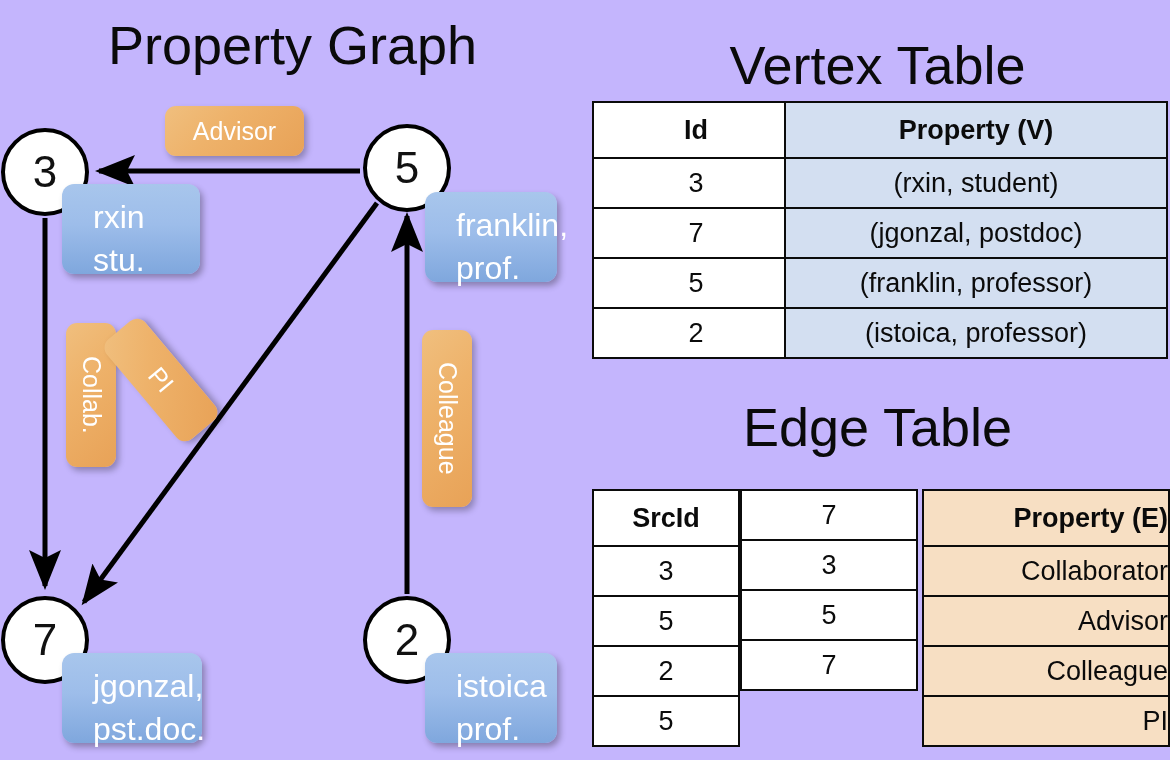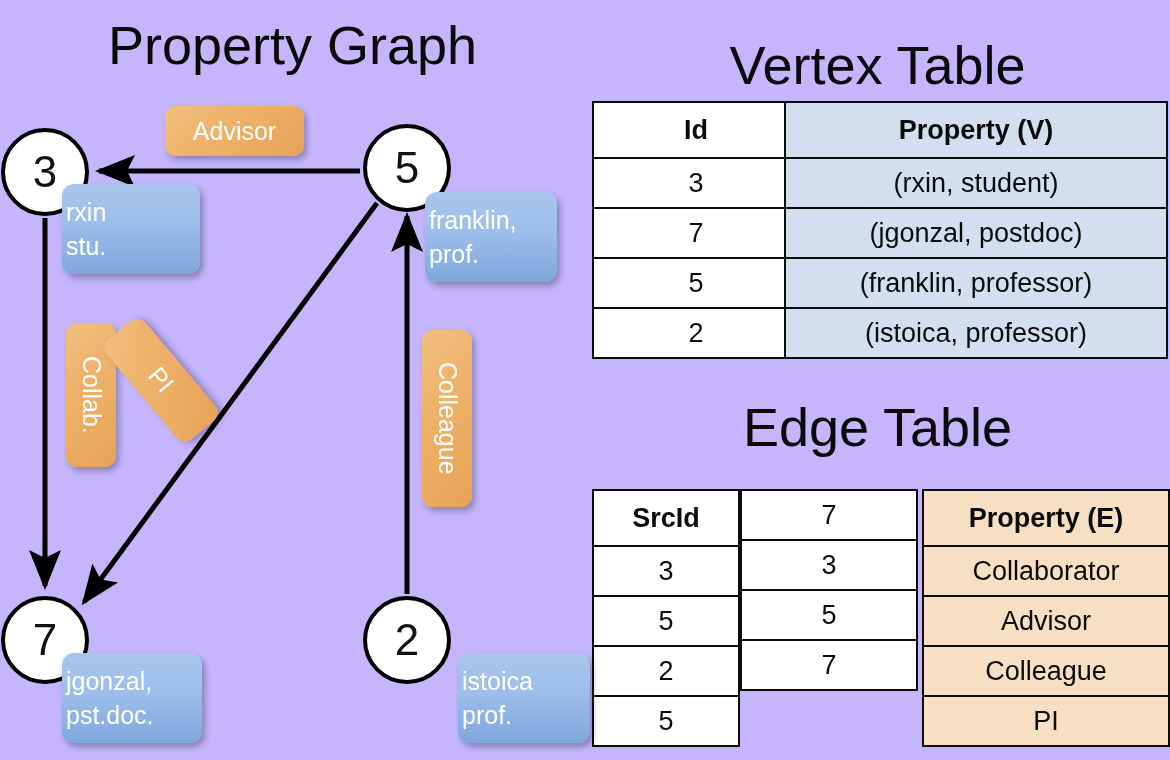--- a/index.html
+++ b/index.html
@@ -72,30 +72,30 @@
 
   
   .prop-box {
     position: absolute;
     border-radius: 12px;
     background: linear-gradient(to bottom, #a8c6ec 0%, #9dbdea 45%, #7fa7dd 100%);
     box-shadow: 3px 4px 6px rgba(0,0,0,0.30);
     color: #ffffff;
     font-family: "Liberation Sans", sans-serif;
     font-weight: 300;
-    font-size: 25px;
+    font-size: 32px;
     line-height: 1.35;
-    padding: 12px 4px;
+    padding: 12px 31px;
     box-sizing: border-box;
     z-index: 5;
   }
   #prop-rxin     { left: 62px;  top: 184px; width: 138px; height: 90px; }
   #prop-franklin { left: 425px; top: 192px; width: 132px; height: 90px; }
   #prop-jgonzal  { left: 62px;  top: 653px; width: 140px; height: 90px; }
-  #prop-istoica  { left: 425px; top: 653px; width: 132px; height: 90px; margin-left: 33px; }
+  #prop-istoica  { left: 425px; top: 653px; width: 132px; height: 90px; }
 
   
   .edge-box {
     position: absolute;
     border-radius: 11px;
     background: linear-gradient(135deg, #f0bf7e 0%, #eeb26a 40%, #e8a257 100%);
     box-shadow: 3px 4px 6px rgba(0,0,0,0.28);
     color: #ffffff;
     font-family: "Liberation Sans", sans-serif;
     font-weight: 300;
@@ -144,21 +144,21 @@
 
   
   #vt-id       { left: 592px; top: 101px; width: 208px; }
   #vt-property { left: 784px; top: 101px; width: 384px; }
   #vt-property th, #vt-property td { background: #d3dff1; }
 
   
   #et-src      { left: 592px; top: 489px; width: 148px; }
   #et-dst      { left: 740px; top: 489px; width: 178px; }
   #et-property { left: 922px; top: 489px; width: 248px; }
-  #et-property th, #et-property td { background: #f7dfc3; }
+  #et-property th, #et-property td { background: #f7dfc3; text-align: right; }
 
   #et-src td, #et-src th, #et-dst td, #et-dst th,
   #vt-id td, #vt-id th { background: #ffffff; }
 </style>
 </head>
 <body>
 
 <div id="page">
 
   <div class="title" id="title-property-graph">Property Graph</div>

